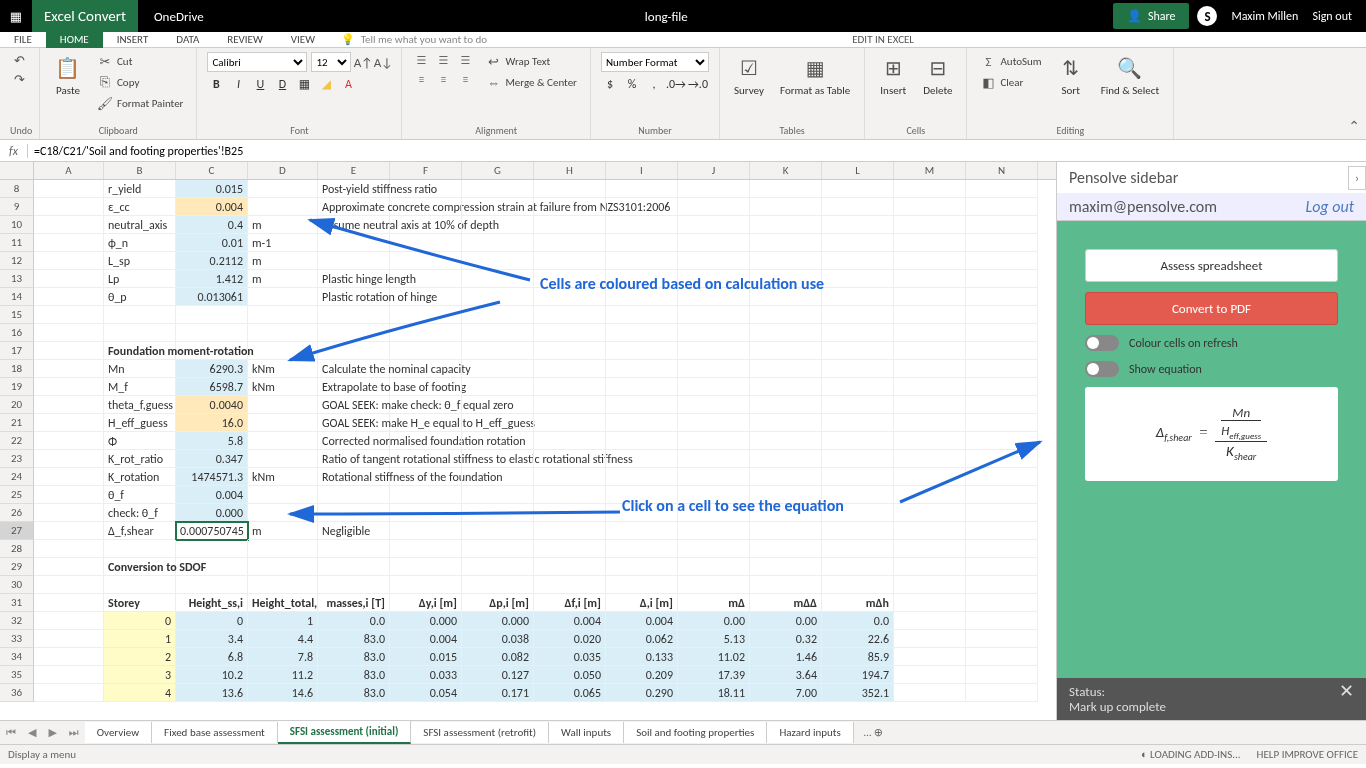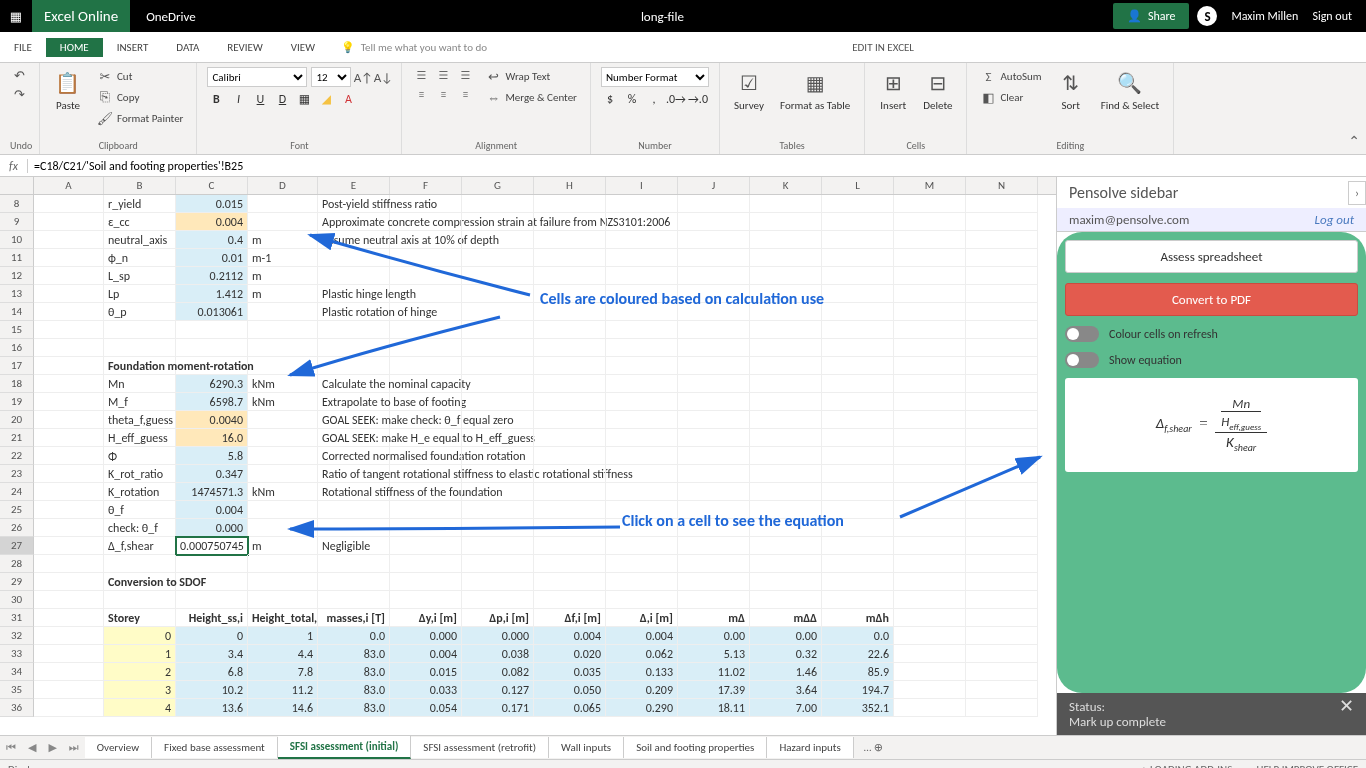--- a/index.html
+++ b/index.html
@@ -9,21 +9,21 @@
 .titlebar { height: 32px; background: #000; color: #fff; display: flex; align-items: center; }
 .titlebar .apps { width: 32px; height: 32px; display: flex; align-items: center; justify-content: center; }
 .titlebar .app-name { background: #217346; height: 32px; padding: 0 12px; display: flex; align-items: center; font-size: 15px; }
 .titlebar .loc { padding: 0 16px; font-size: 13px; }
 .titlebar .file { flex: 1; text-align: center; font-size: 13px; }
 .titlebar .share { background: #217346; height: 26px; padding: 0 14px; margin-right: 8px; display: flex; align-items: center; gap: 6px; border-radius: 2px; }
 .titlebar .right { display: flex; align-items: center; gap: 14px; padding-right: 14px; }
 .titlebar .skype { width: 20px; height: 20px; border-radius: 50%; background: #fff; color: #000; display: flex; align-items: center; justify-content: center; font-weight: bold; font-size: 13px; }
 
 
-.tabs { height: 31px; background: #fff; border-bottom: 1px solid #ccc; display: flex; align-items: center; font-size: 11px; color: #444; }
+.tabs { height: 16px; background: #fff; border-bottom: 1px solid #ccc; display: flex; align-items: center; font-size: 11px; color: #444; }
 .tabs .tab { padding: 3px 14px; text-transform: uppercase; cursor: pointer; }
 .tabs .tab.active { background: #217346; color: #fff; }
 .tabs .tellme { display: flex; align-items: center; gap: 6px; padding-left: 12px; color: #888; text-transform: none; }
 .tabs .edit { margin-left: auto; margin-right: 440px; padding: 3px 12px; color: #555; }
 
 
 .ribbon { height: 92px; background: #f3f2f1; border-bottom: 1px solid #ccc; display: flex; position: relative; }
 .group { border-right: 1px solid #ddd; padding: 4px 10px 2px; display: flex; flex-direction: column; }
 .group-body { flex: 1; display: flex; align-items: flex-start; gap: 8px; }
 .group-label { text-align: center; font-size: 10px; color: #666; padding-top: 2px; }
@@ -66,23 +66,23 @@
 
 .cA{width:70px}.cB{width:72px}.cC{width:72px}.cD{width:70px}.cE{width:72px}.cF{width:72px}.cG{width:72px}.cH{width:72px}.cI{width:72px}.cJ{width:72px}.cK{width:72px}.cL{width:72px}.cM{width:72px}.cN{width:72px}
 
 
 .ann { position: absolute; color: #2068d8; font-weight: bold; font-size: 16px; pointer-events: none; }
 .arrow-svg { position: absolute; pointer-events: none; }
 
 
 .sidebar { width: 310px; border-left: 1px solid #ccc; display: flex; flex-direction: column; background: #fff; position: relative; }
 .sidebar .sb-title { padding: 6px 12px; font-size: 16px; color: #555; display: flex; align-items: center; justify-content: space-between; }
-.sidebar .sb-header { background: #eef; padding: 4px 12px; display: flex; justify-content: space-between; font-size: 13px; color: #555; border-bottom: 1px solid #ccc; }
+.sidebar .sb-header { background: #eef; padding: 4px 12px; display: flex; justify-content: space-between; font-size: 16px; color: #555; border-bottom: 1px solid #ccc; }
 .sidebar .sb-header a { color: #4a7abf; font-style: italic; }
-.sidebar .sb-body { background: #5cbb8e; flex: 1; padding: 8px; display: flex; flex-direction: column; gap: 10px; border-radius: 25px; }
+.sidebar .sb-body { background: #5cbb8e; flex: 1; padding: 28px; display: flex; flex-direction: column; gap: 10px; }
 .sb-btn { background: #fff; border: 1px solid #ccc; padding: 8px; text-align: center; font-size: 13px; border-radius: 3px; }
 .sb-btn.red { background: #e35b4e; color: #fff; border-color: #c94c40; }
 .toggle-row { display: flex; align-items: center; gap: 10px; color: #333; font-size: 12px; }
 .toggle { width: 34px; height: 16px; background: #888; border-radius: 8px; position: relative; }
 .toggle::after { content: ""; width: 12px; height: 12px; background: #fff; border-radius: 50%; position: absolute; top: 2px; left: 2px; }
 .formula-box { background: #fff; border-radius: 3px; padding: 18px 10px; text-align: center; font-family: "Cambria Math", serif; font-size: 15px; min-height: 70px; }
 .sb-status { background: #555; color: #ddd; padding: 6px 12px; font-size: 13px; display: flex; justify-content: space-between; align-items: flex-start; }
 .sb-close { font-size: 18px; line-height: 14px; }
 .collapse-tab { position: absolute; top: 4px; right: -0px; width: 18px; height: 24px; border:1px solid #ccc; background:#fff; display:flex; align-items:center; justify-content:center; font-size:12px; color:#666; }
 
@@ -97,21 +97,21 @@
 .status-bar { height: 20px; background: #f3f2f1; border-top: 1px solid #ccc; display: flex; align-items: center; justify-content: space-between; font-size: 11px; color: #666; padding: 0 8px; }
 .status-right { display: flex; gap: 16px; align-items: center; }
 </style>
 </head>
 <body>
 
 <div class="titlebar">
   <div class="apps">
       <span class="ico" style="color:#fff">▦</span>
     </div>
-  <div class="app-name">Excel Online</div>
+  <div class="app-name">Excel Convert</div>
   <div class="loc">OneDrive</div>
   <div class="file">long-file</div>
   <div class="share">
       <span>👤</span>
       <span>Share</span>
     </div>
   <div class="right">
     <div class="skype">S</div>
     <div>Maxim Millen</div>
     <div>Sign out</div>

